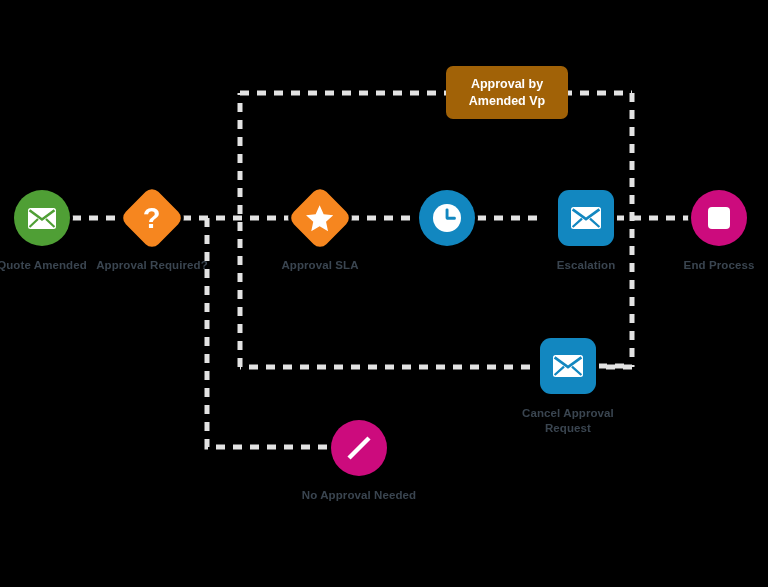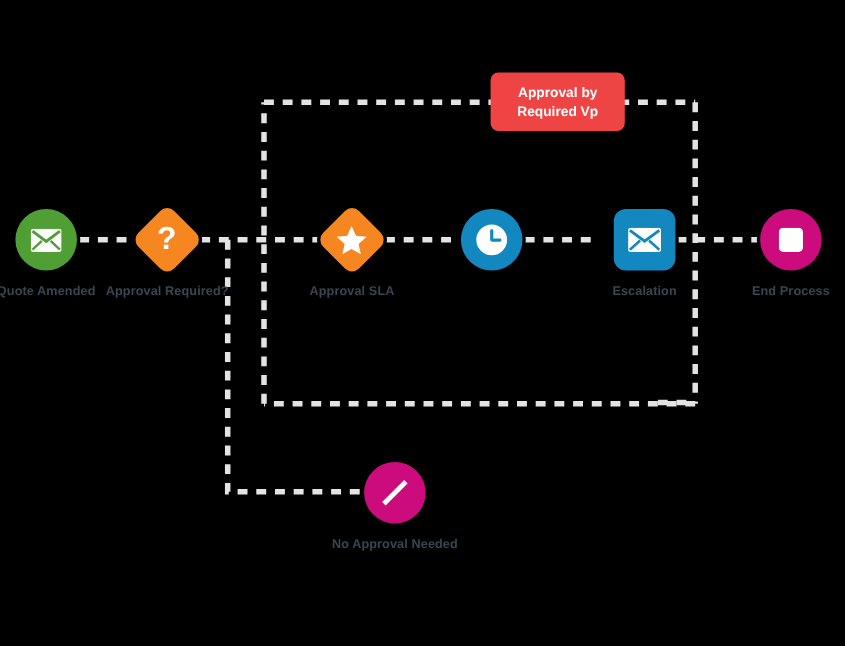--- a/index.html
+++ b/index.html
@@ -56,21 +56,21 @@
     width: 46px; height: 46px; border-radius: 9px;
     transform: rotate(45deg);
     display: flex; align-items: center; justify-content: center;
     box-shadow: 0 0 0 3px #000;
   }
   .diamond > .glyph { transform: rotate(-45deg); }
   .glyph { display: flex; align-items: center; justify-content: center; }
 
   .greenbox {
     position: absolute;
-    background: #ef4444;
+    background: #a16207;
     border-radius: 7px;
     color: #ffffff;
     font-size: 12.5px;
     font-weight: bold;
     line-height: 1.3;
     text-align: center;
     display: flex; align-items: center; justify-content: center;
     padding: 6px 10px;
   }
 </style>
@@ -96,21 +96,21 @@
 
       <path d="M 207 218 L 207 447 L 331 447"></path>
 
       <path d="M 598 366 L 632 366"></path>
     </g>
   </svg>
 
   <div class="greenbox" style="left:446px; top:66px; width:122px; height:53px;">
     <span>
       <span>Approval by</span><br>
-      <span>Required Vp</span>
+      <span>Amended Vp</span>
     </span>
   </div>
 
   <div class="node" style="left:-28px; top:187px;">
     <div class="shape-wrap">
       <div class="circle" style="background:#4f9f35;">
         <span class="glyph">
           <svg width="28" height="21" viewBox="0 0 28 21">
             <rect x="0" y="0" width="28" height="21" rx="2.5" fill="#fff"></rect>
             <path d="M1.5 2.2 L14 11.5 L26.5 2.2" stroke="#4f9f35" stroke-width="2.6" fill="none"></path>
@@ -179,20 +179,34 @@
         <span class="glyph">
           <svg width="22" height="22" viewBox="0 0 22 22">
             <rect x="0" y="0" width="22" height="22" rx="4" fill="#fff"></rect>
           </svg>
         </span>
       </div>
     </div>
     <div class="node-label">End Process</div>
   </div>
 
+  <div class="node" style="left:498px; top:335px;">
+    <div class="shape-wrap">
+      <div class="rsquare" style="background:#1287c0;">
+        <span class="glyph">
+          <svg width="30" height="22" viewBox="0 0 30 22">
+            <rect x="0" y="0" width="30" height="22" rx="2.5" fill="#fff"></rect>
+            <path d="M1.6 2.4 L15 12.2 L28.4 2.4" stroke="#1287c0" stroke-width="2.7" fill="none"></path>
+            <path d="M1.6 20 L11 11.6 M28.4 20 L19 11.6" stroke="#1287c0" stroke-width="2.3" fill="none"></path>
+          </svg>
+        </span>
+      </div>
+    </div>
+    <div class="node-label">Cancel Approval Request</div>
+  </div>
 
   <div class="node" style="left:289px; top:417px;">
     <div class="shape-wrap">
       <div class="circle" style="background:#cc0b7d;">
         <span class="glyph">
           <svg width="34" height="34" viewBox="0 0 34 34">
             <line x1="7" y1="27" x2="27" y2="7" stroke="#fff" stroke-width="4.4" stroke-linecap="butt"></line>
           </svg>
         </span>
       </div>

